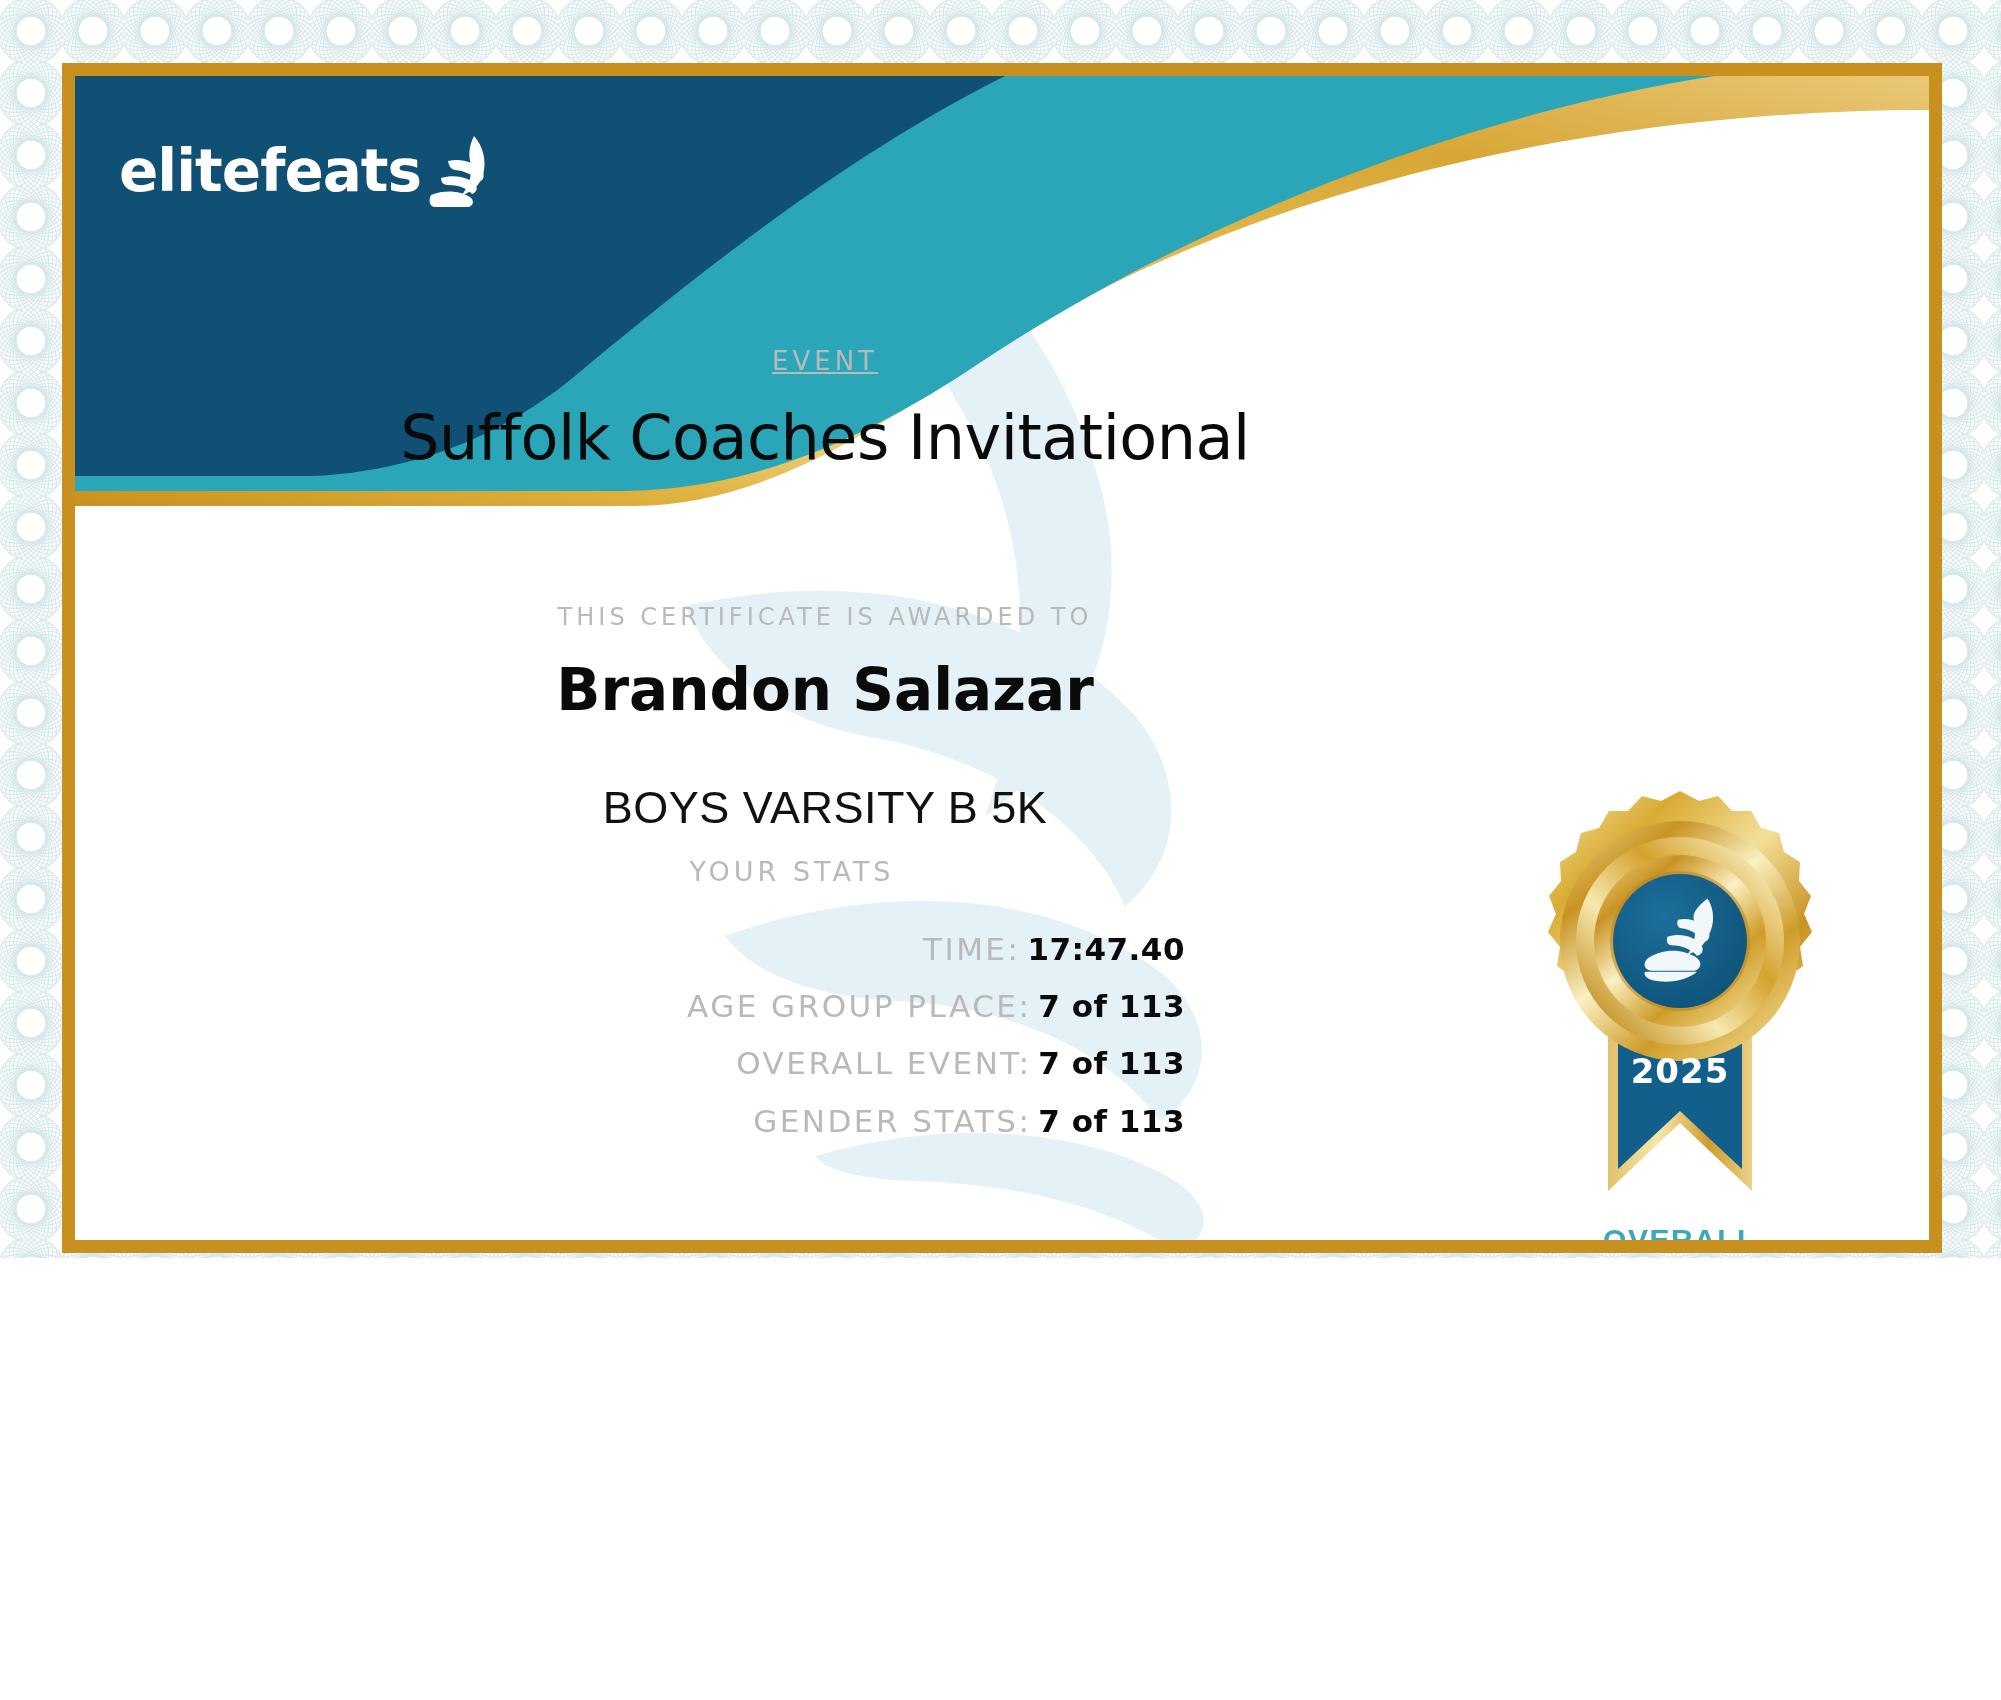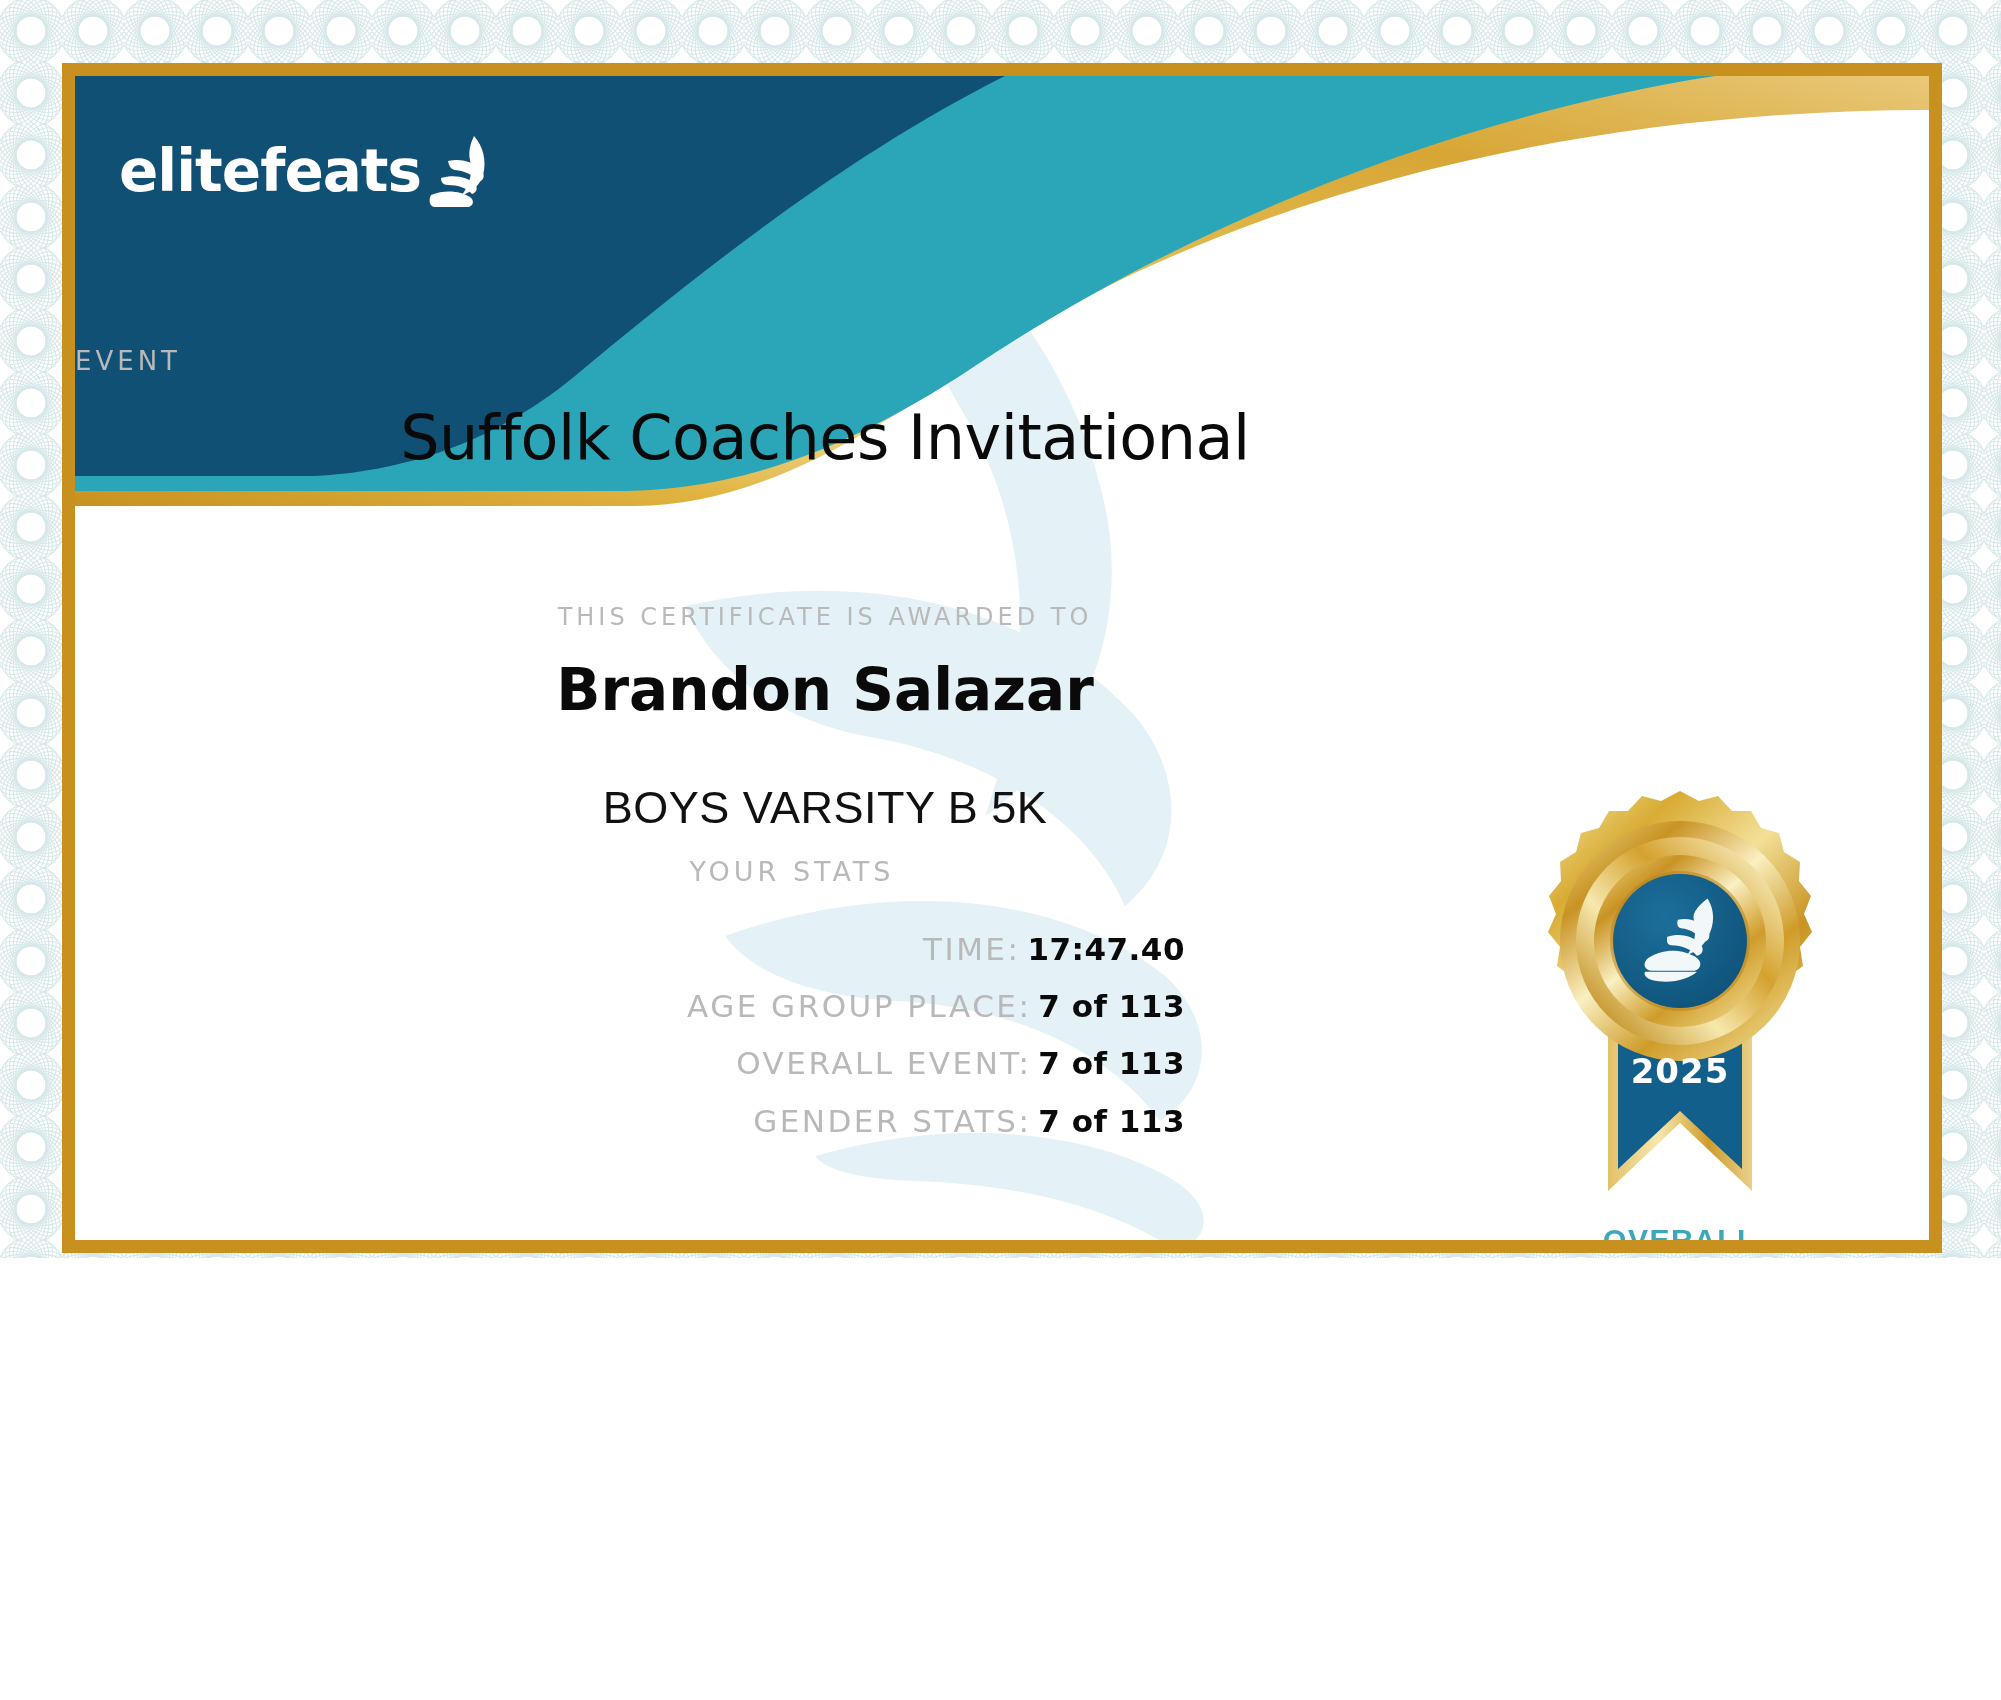--- a/index.html
+++ b/index.html
@@ -101,22 +101,23 @@
     font-family: "DejaVu Sans", sans-serif;
     font-weight: 400;
     letter-spacing: 4px;
   }
 
   .event-label {
     position: absolute;
     left: 0;
     top: 270px;
     width: 1500px;
-    text-align: left;
+    text-align: center;
     font-size: 26px;
+    text-decoration: underline;
   }
   .event-title {
     position: absolute;
     left: 0;
     top: 325px;
     width: 1500px;
     text-align: center;
     font-family: "DejaVu Sans", sans-serif;
     font-size: 62px;
     font-weight: normal;

